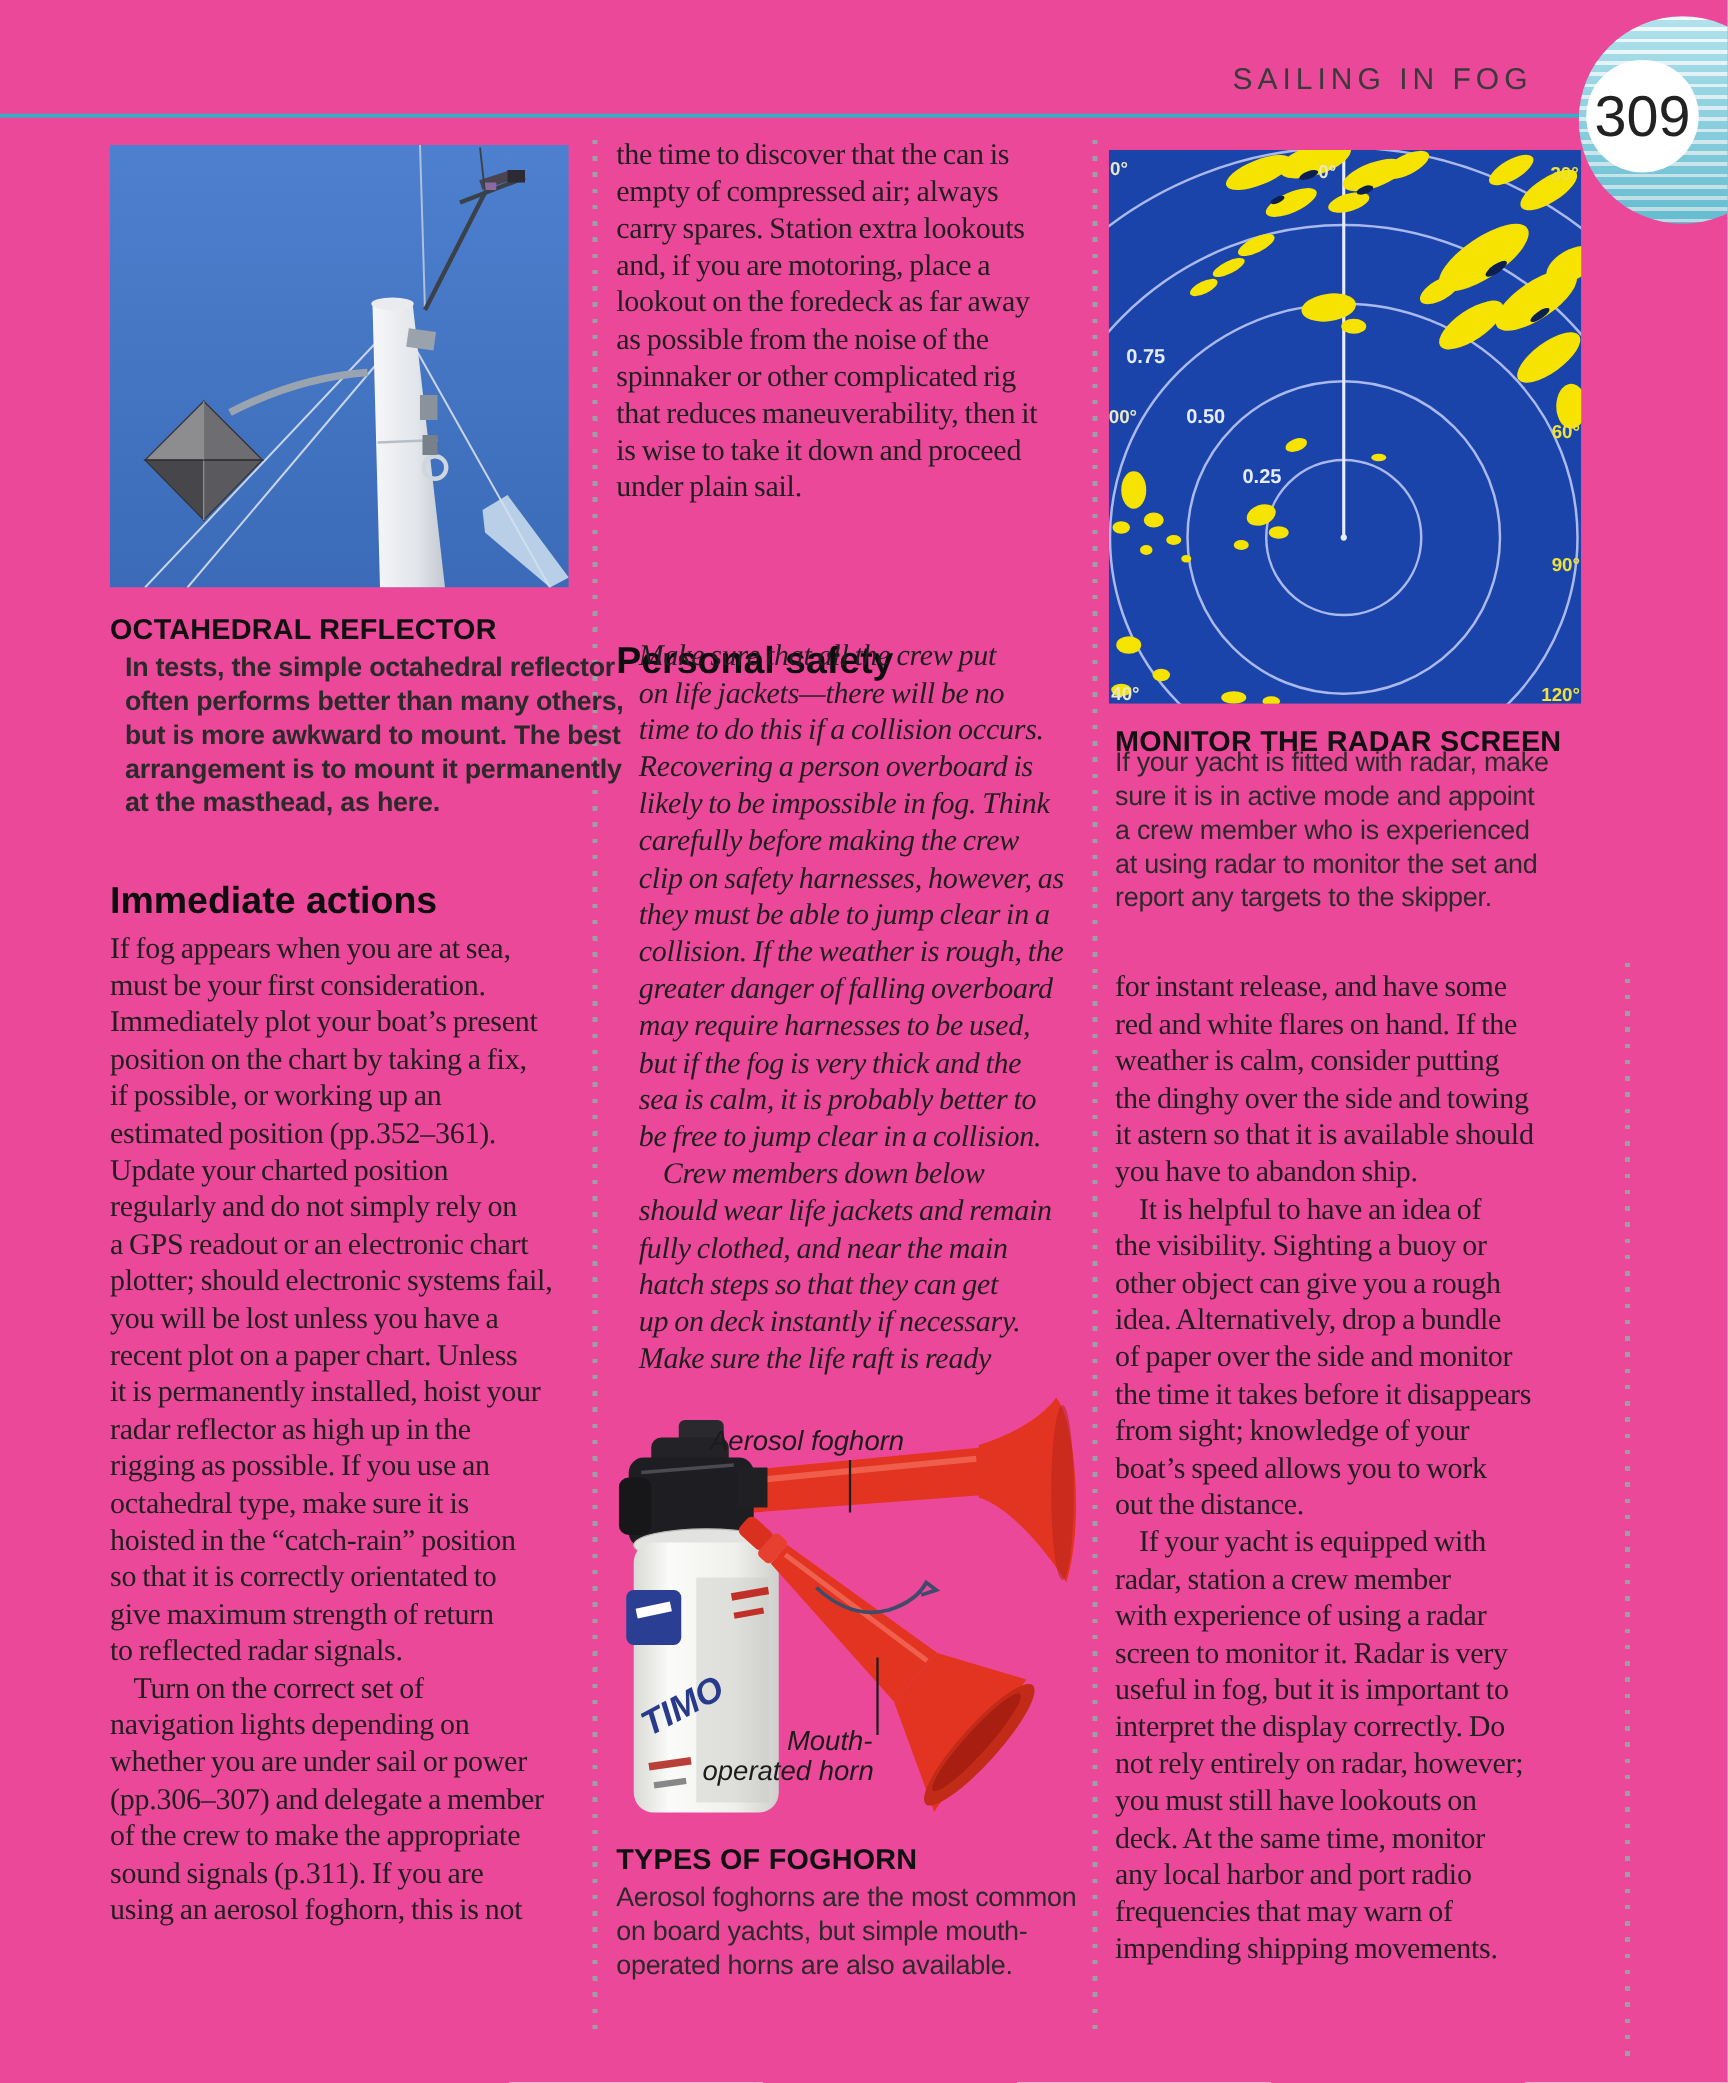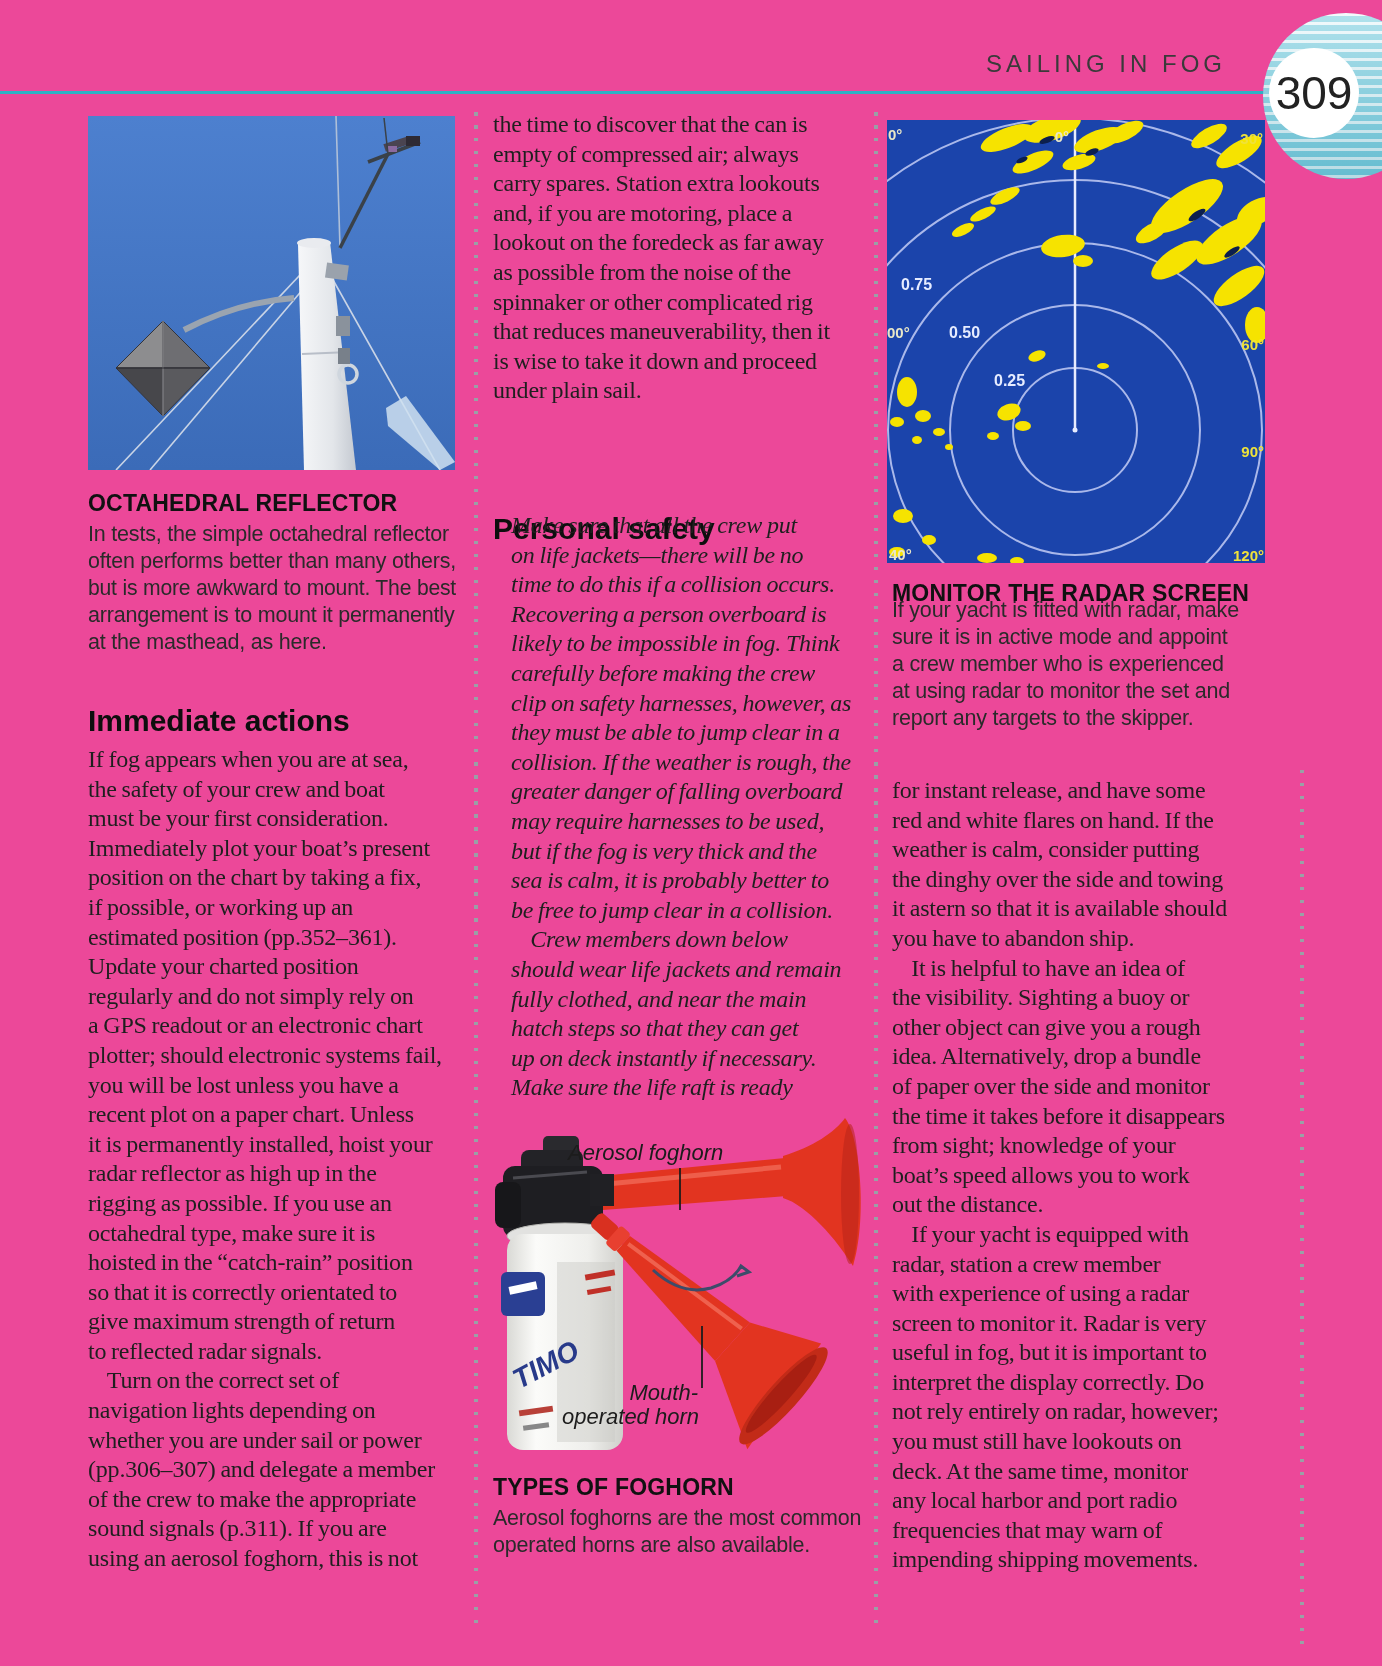--- a/index.html
+++ b/index.html
@@ -104,32 +104,31 @@
         <polygon points="75,205 122,252 75,252" fill="#6e6e72"></polygon>
         <polygon points="28,252 75,300 75,252" fill="#47474b"></polygon>
         <polygon points="122,252 75,300 75,252" fill="#5a5a5e"></polygon>
         <line x1="75" y1="205" x2="75" y2="300" stroke="#9b9b9e"></line>
         <line x1="28" y1="252" x2="122" y2="252" stroke="#303036"></line>
       </g>
     </svg>
   </div>
 
   <div class="caption-title" style="left:88px;top:490px;">OCTAHEDRAL REFLECTOR</div>
-  <div class="col-lines caption" style="left:88px;top:521px;">
+  <div class="col-lines caption" style="left:100px;top:521px;font-weight:bold;">
       <div class="line"><span>In tests, the simple octahedral reflector</span></div>
       <div class="line"><span style="transform: scaleX(0.995);">often performs better than many others,</span></div>
       <div class="line"><span style="transform: scaleX(0.983);">but is more awkward to mount. The best</span></div>
       <div class="line"><span>arrangement is to mount it permanently</span></div>
       <div class="line"><span>at the masthead, as here.</span></div>
     </div>
 
   <div class="section-heading" style="left:88px;top:704px;">Immediate actions</div>
   <div class="col-lines serif" style="left:88px;top:745px;">
       <div class="line"><span>If fog appears when you are at sea,</span></div>
-      <div class="line"><span>the safety of your crew and boat</span></div>
       <div class="line"><span>must be your first consideration.</span></div>
       <div class="line"><span>Immediately plot your boat’s present</span></div>
       <div class="line"><span>position on the chart by taking a fix,</span></div>
       <div class="line"><span>if possible, or working up an</span></div>
       <div class="line"><span>estimated position (pp.352–361).</span></div>
       <div class="line"><span>Update your charted position</span></div>
       <div class="line"><span>regularly and do not simply rely on</span></div>
       <div class="line"><span>a GPS readout or an electronic chart</span></div>
       <div class="line"><span>plotter; should electronic systems fail,</span></div>
       <div class="line"><span>you will be lost unless you have a</span></div>
@@ -246,20 +245,21 @@
         <line x1="207" y1="214" x2="207" y2="276" stroke="#1c1c1c" stroke-width="1.8"></line>
         <text x="203" y="288" text-anchor="end">Mouth-</text>
         <text x="204" y="312" text-anchor="end">operated horn</text>
       </g>
     </svg>
   </div>
 
   <div class="caption-title" style="left:493px;top:1474px;">TYPES OF FOGHORN</div>
   <div class="col-lines caption" style="left:493px;top:1505px;">
       <div class="line"><span style="transform: scaleX(0.997);">Aerosol foghorns are the most common</span></div>
+      <div class="line"><span>on board yachts, but simple mouth-</span></div>
       <div class="line"><span>operated horns are also available.</span></div>
     </div>
 
   <div class="figure" style="left:887px;top:120px;width:378px;height:443px;">
     <svg width="378" height="443" viewBox="0 0 378 443">
       <rect width="378" height="443" fill="#1b44ab"></rect>
 
       <g fill="none" stroke="#aab8ea" stroke-width="2">
         <circle cx="188" cy="310" r="62"></circle>
         <circle cx="188" cy="310" r="125"></circle>

